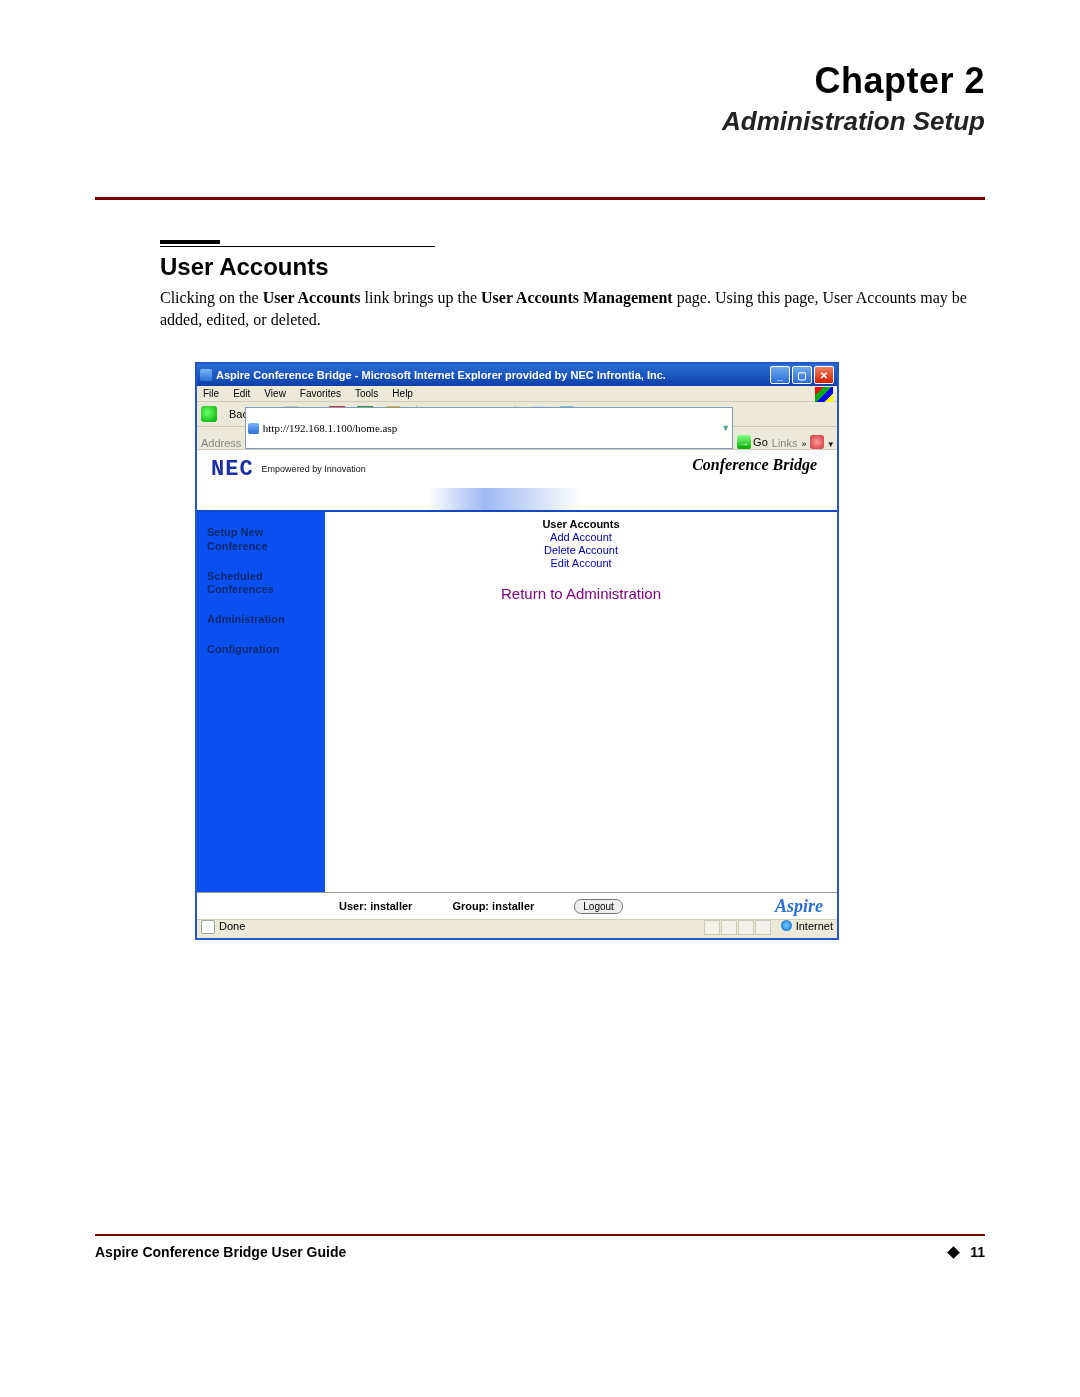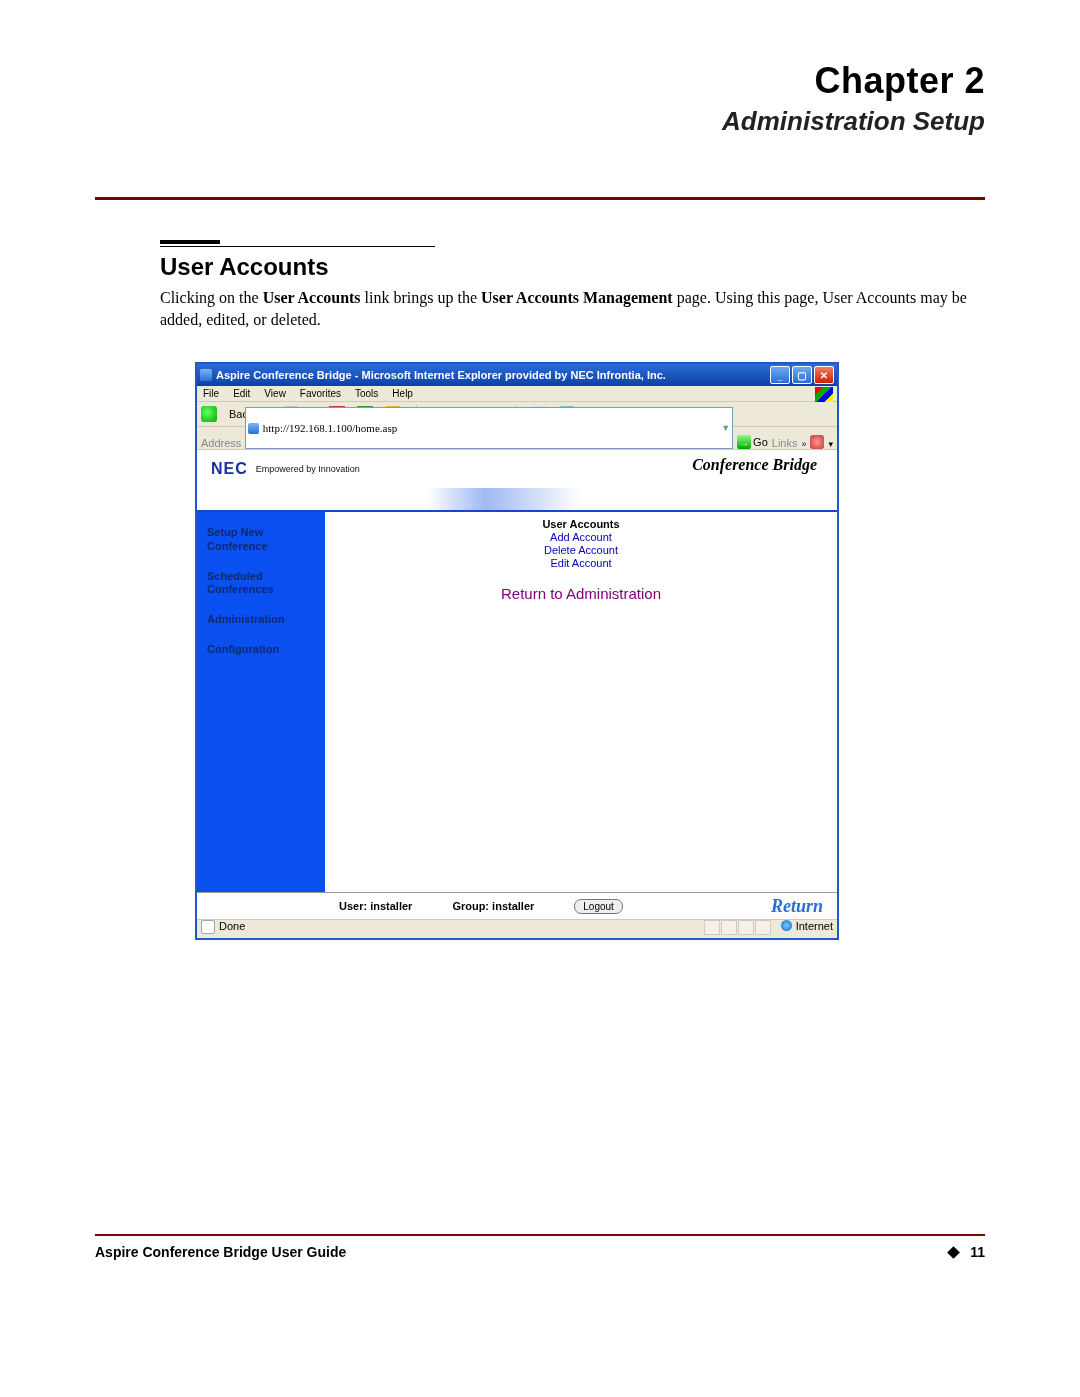--- a/index.html
+++ b/index.html
@@ -36,21 +36,21 @@
   .ie-addr{background:#ece9d8;border-bottom:1px solid #cfcaba;display:flex;align-items:flex-end;height:22px;font-size:11px;padding:0 4px;gap:4px}
   .addr-lbl{color:#888}
   .addr-box{flex:1;display:flex;align-items:center;background:#fff;border:1px solid #7f9db9;height:16px;padding:12px 2px}
   .addr-box input{border:0;outline:0;font-size:11px;width:100%;font-family:Tahoma}
   .ie-go{display:flex;align-items:center;gap:2px}
   .go-circ{width:14px;height:14px;border-radius:2px;background:linear-gradient(#8f8,#0a0);color:#fff;display:flex;align-items:center;justify-content:center;font-size:10px}
   .ie-links{color:#888}
   
   .app{background:#fff}
   .app-banner{display:flex;align-items:center;height:38px;position:relative;padding:0 14px}
-  .nec{font-family:Liberation Sans, sans-serif;font-weight:900;font-size:16px;color:#1b2fa5;letter-spacing:1px}
+  .nec{font-family:Liberation Mono, monospace;font-weight:900;font-size:22px;color:#1b2fa5;letter-spacing:1px}
   .nec-tag{font-size:9px;color:#111;margin-left:8px}
   .cbtxt{position:absolute;right:20px;top:6px;font-family:Georgia,serif;font-style:italic;font-weight:bold;font-size:16px}
   .banner-under{height:22px;background:linear-gradient(90deg,#fff 0 36%,#9fb9f3 45%,#fff 60%);border-bottom:2px solid #1348c6}
   .app-body{display:flex;min-height:380px}
   .sidebar{width:128px;background:#0a4ff0;padding:14px 10px;box-sizing:border-box}
   .sidebar a{display:block;color:#0d2970;font-family:Arial,sans-serif;font-weight:bold;font-size:11px;margin-bottom:16px;line-height:1.25;text-decoration:none}
   .main{flex:1;background:#fff;text-align:center;padding-top:6px;font-family:Arial,sans-serif}
   .ua-head{font-weight:bold;font-size:11px;color:#000}
   .ua-link{display:block;font-size:11px;color:#00b;text-decoration:none;margin:1px 0}
   .ua-ret{display:block;font-size:15px;color:#800080;margin-top:16px;text-decoration:none}
@@ -171,21 +171,21 @@
           <div class="ft-spacer"></div>
           <span class="ft-item">
             <span>User:</span>
             <span>installer</span>
           </span>
           <span class="ft-item">
             <span>Group:</span>
             <span>installer</span>
           </span>
           <button class="ft-logout">Logout</button>
-          <span class="aspire">Return</span>
+          <span class="aspire">Aspire</span>
         </div>
       </div>
 
       <div class="ie-status">
         <span class="st-icn"></span>
         <span>Done</span>
         <span class="st-flex"></span>
         <div class="st-cells">
             <span></span>
             <span></span>

